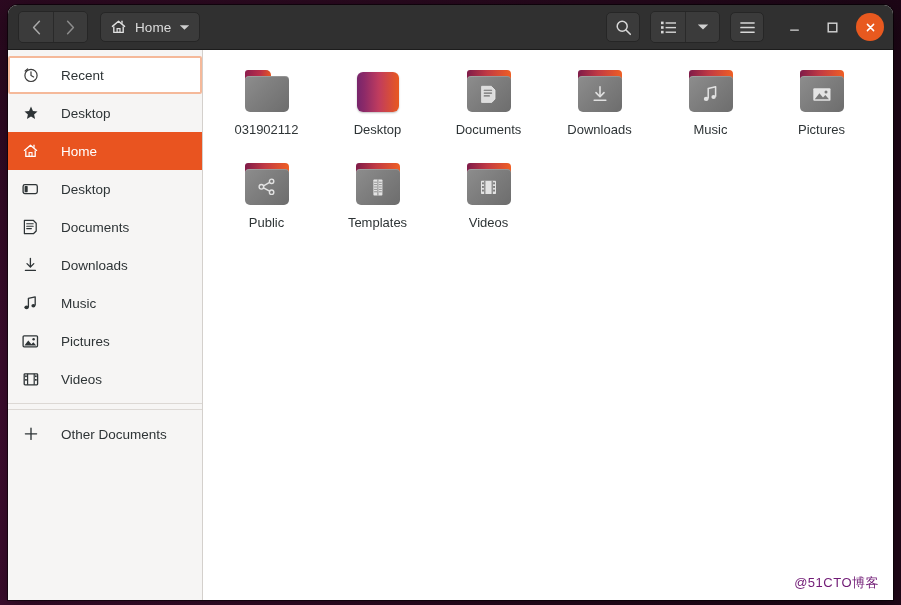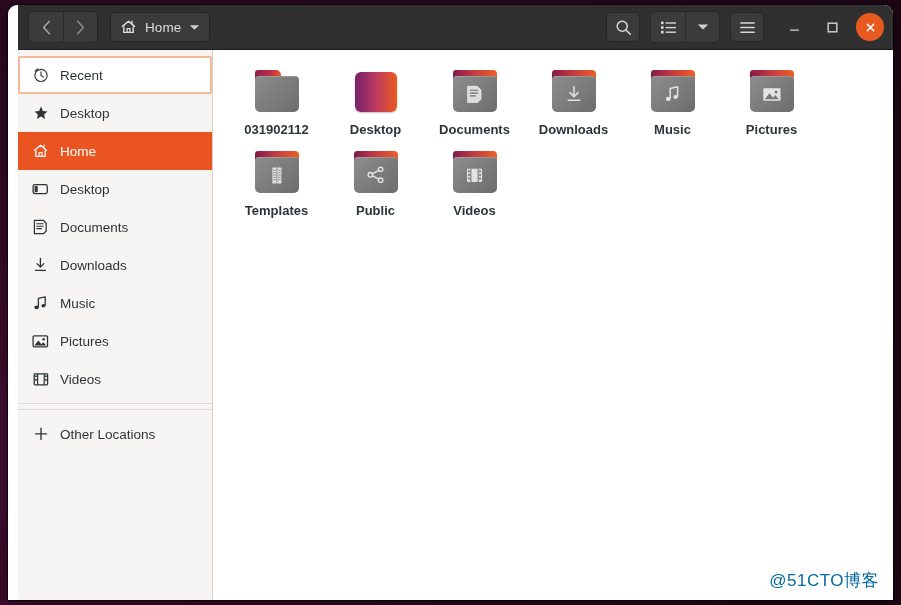--- a/index.html
+++ b/index.html
@@ -31,21 +31,20 @@
     left: 8px;
     top: 5px;
     width: 885px;
     height: 595px;
     border-radius: 9px 9px 0 0;
     overflow: hidden;
     box-shadow: 0 0 0 1px rgba(0,0,0,.55), 0 6px 22px rgba(0,0,0,.5);
     display: flex;
     flex-direction: column;
     background: #ffffff;
-    padding-left: 10px;
   }
 
   
   #headerbar {
     height: 45px;
     flex: 0 0 45px;
     background: #303030;
     border-bottom: 1px solid #1c1c1c;
     display: flex;
     align-items: center;
@@ -128,21 +127,21 @@
     background: #f6f5f4;
     border-right: 1px solid #d4d0cc;
     padding-top: 6px;
     overflow: hidden;
   }
 
   .sb-item {
     height: 38px;
     display: flex;
     align-items: center;
-    gap: 11px;
+    gap: 22px;
     padding: 0 12px 0 14px;
     cursor: pointer;
     color: #2e3436;
     font-size: 13.5px;
     position: relative;
   }
   .sb-item .sb-ico { width: 17px; height: 17px; flex: 0 0 17px; display:flex; align-items:center; justify-content:center;}
   .sb-item .sb-label { white-space: nowrap; overflow: hidden; text-overflow: ellipsis; }
 
   .sb-item.focused {
@@ -174,22 +173,21 @@
     flex: 1;
     background: #ffffff;
     padding: 14px 10px 0 14px;
     position: relative;
     overflow: hidden;
   }
   #icongrid {
     display: flex;
     flex-wrap: wrap;
     align-content: flex-start;
-    gap: 0;
-    font-weight: bold;
+    gap: 12px;
   }
   .icon-cell {
     width: 99px;
     padding: 4px 2px 8px 2px;
     display: flex;
     flex-direction: column;
     align-items: center;
     cursor: pointer;
     border-radius: 4px;
   }
@@ -244,22 +242,22 @@
     border-radius: 6px;
     background: linear-gradient(90deg,#77256b 0%, #8d2a68 18%, #c03c5e 52%, #e8591f 100%);
     box-shadow: 0 1px 2px rgba(0,0,0,.25);
   }
 
   
   #watermark {
     position: absolute;
     right: 14px;
     bottom: 8px;
-    font-size: 17px;
-    color: #0369a1;
+    font-size: 13px;
+    color: #701a75;
     letter-spacing: .5px;
     user-select: none;
     pointer-events: none;
   }
 </style>
 </head>
 <body>
 
 <div id="desktop-bg"></div>
 
@@ -469,21 +467,21 @@
 
 
       <div class="sb-sep"></div>
 
       <div class="sb-item">
         <span class="sb-ico">
           <svg width="16" height="16" viewBox="0 0 16 16">
             <path d="M8 2.2 V13.4 M2.4 7.8 H13.6" stroke="#2e3436" stroke-width="1.35" stroke-linecap="round"></path>
           </svg>
         </span>
-        <span class="sb-label">Other Locations</span>
+        <span class="sb-label">Other Documents</span>
       </div>
 
     </div>
 
     <div id="main">
       <div id="icongrid">
 
         <div class="icon-cell">
           <div class="icon-art">
             <div class="folder">
@@ -555,54 +553,54 @@
               <div class="front">
                 <svg class="emb" width="20" height="17" viewBox="0 0 20 17">
                   <rect x="1.3" y="2.2" width="17.2" height="12.6" rx="1.0" fill="#ededed"></rect>
                   <circle cx="14.0" cy="6.0" r="1.5" fill="#7a7a7a"></circle>
                   <path d="M2.8 13.3 L7.4 7.2 L11.0 11.6 L13.3 9.0 L17.0 13.3 Z" fill="#7a7a7a"></path>
                 </svg>
               </div>
             </div>
           </div>
           <div class="icon-name">Pictures</div>
+        </div>
+
+        <div class="icon-cell">
+          <div class="icon-art">
+            <div class="folder">
+              <div class="back"></div>
+              <div class="front">
+                <svg class="emb" width="20" height="18" viewBox="0 0 20 18">
+                  <circle cx="14.6" cy="3.3" r="2.2" fill="none" stroke="#ececec" stroke-width="1.4"></circle>
+                  <circle cx="14.6" cy="14.2" r="2.2" fill="none" stroke="#ececec" stroke-width="1.4"></circle>
+                  <circle cx="4.4" cy="8.8" r="2.3" fill="none" stroke="#ececec" stroke-width="1.4"></circle>
+                  <path d="M6.5 7.8 L12.6 4.3 M6.5 9.9 L12.6 13.2" stroke="#ececec" stroke-width="1.4" stroke-linecap="round"></path>
+                </svg>
+              </div>
+            </div>
+          </div>
+          <div class="icon-name">Public</div>
         </div>
 
         <div class="icon-cell">
           <div class="icon-art">
             <div class="folder">
               <div class="back"></div>
               <div class="front">
                 <svg class="emb" width="14" height="19" viewBox="0 0 14 19">
                   <rect x="2.4" y="1.4" width="9.0" height="16.2" rx=".8" fill="#ededed"></rect>
                   <path d="M6.9 1.4 V17.6" stroke="#8a8a8a" stroke-width="1.0"></path>
                   <path d="M3.5 4.2 H5.6 M3.5 6.6 H5.6 M3.5 9.0 H5.6 M3.5 11.4 H5.6 M3.5 13.8 H5.6" stroke="#8a8a8a" stroke-width=".9" stroke-linecap="round"></path>
                   <path d="M8.3 4.2 H10.4 M8.3 6.6 H10.4 M8.3 9.0 H10.4 M8.3 11.4 H10.4 M8.3 13.8 H10.4" stroke="#8a8a8a" stroke-width=".9" stroke-linecap="round"></path>
                 </svg>
               </div>
             </div>
           </div>
           <div class="icon-name">Templates</div>
-        </div>
-
-        <div class="icon-cell">
-          <div class="icon-art">
-            <div class="folder">
-              <div class="back"></div>
-              <div class="front">
-                <svg class="emb" width="20" height="18" viewBox="0 0 20 18">
-                  <circle cx="14.6" cy="3.3" r="2.2" fill="none" stroke="#ececec" stroke-width="1.4"></circle>
-                  <circle cx="14.6" cy="14.2" r="2.2" fill="none" stroke="#ececec" stroke-width="1.4"></circle>
-                  <circle cx="4.4" cy="8.8" r="2.3" fill="none" stroke="#ececec" stroke-width="1.4"></circle>
-                  <path d="M6.5 7.8 L12.6 4.3 M6.5 9.9 L12.6 13.2" stroke="#ececec" stroke-width="1.4" stroke-linecap="round"></path>
-                </svg>
-              </div>
-            </div>
-          </div>
-          <div class="icon-name">Public</div>
         </div>
 
         <div class="icon-cell">
           <div class="icon-art">
             <div class="folder">
               <div class="back"></div>
               <div class="front">
                 <svg class="emb" width="19" height="17" viewBox="0 0 19 17">
                   <rect x="2.0" y="1.8" width="15.0" height="13.2" rx=".7" fill="#ececec"></rect>
                   <path d="M5.8 1.8 V15.0 M13.2 1.8 V15.0" stroke="#7d7d7d" stroke-width="1.2"></path>

